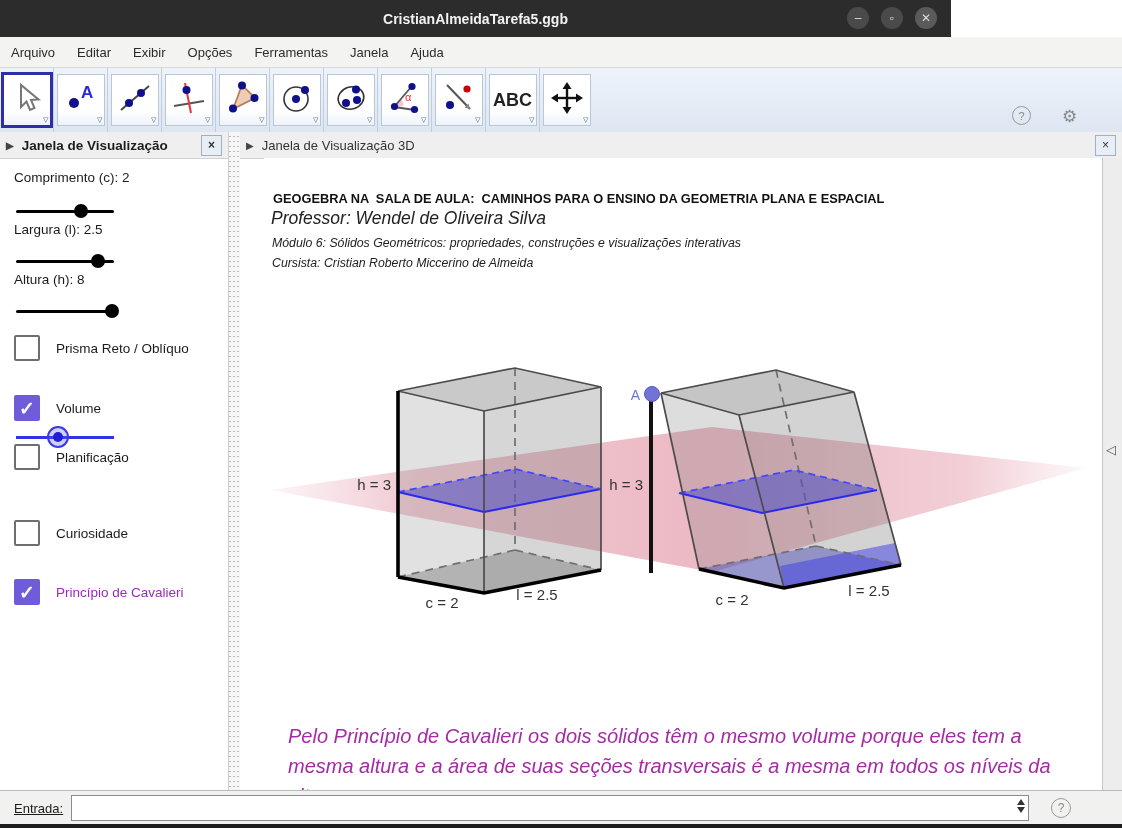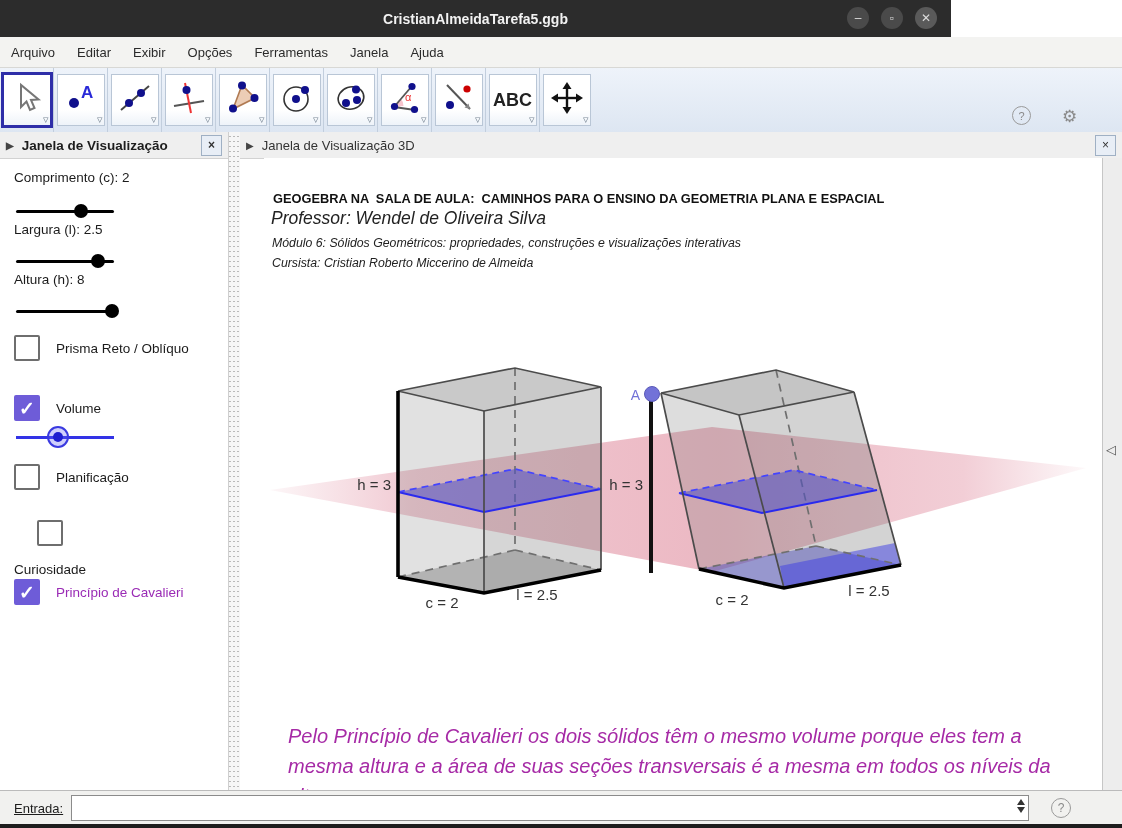--- a/index.html
+++ b/index.html
@@ -320,26 +320,26 @@
           <span class="check">✓</span>
         </div>
       <span class="cbx-label">Volume</span>
     </div>
     <div class="vslider" style="top:294px;">
       <div class="track"></div>
       <div class="halo" style="left: calc(43% - 11px);"></div>
       <div class="dot" style="left: calc(43% - 5px);"></div>
     </div>
 
-    <div class="cbx-row" style="top:332px;">
+    <div class="cbx-row" style="top:312px;">
       <div class="cbx"></div>
       <span class="cbx-label">Planificação</span>
     </div>
 
-    <div class="cbx-row" style="top:388px;flex-direction:column;">
+    <div class="cbx-row" style="top:388px;">
       <div class="cbx"></div>
       <span class="cbx-label">Curiosidade</span>
     </div>
 
     <div class="cbx-row" style="top:447px;">
       <div class="cbx checked">
           <span class="check">✓</span>
         </div>
       <span class="cbx-label" id="cavalieri-label" style="color: rgb(154, 43, 181);">Princípio de Cavalieri</span>
     </div>

